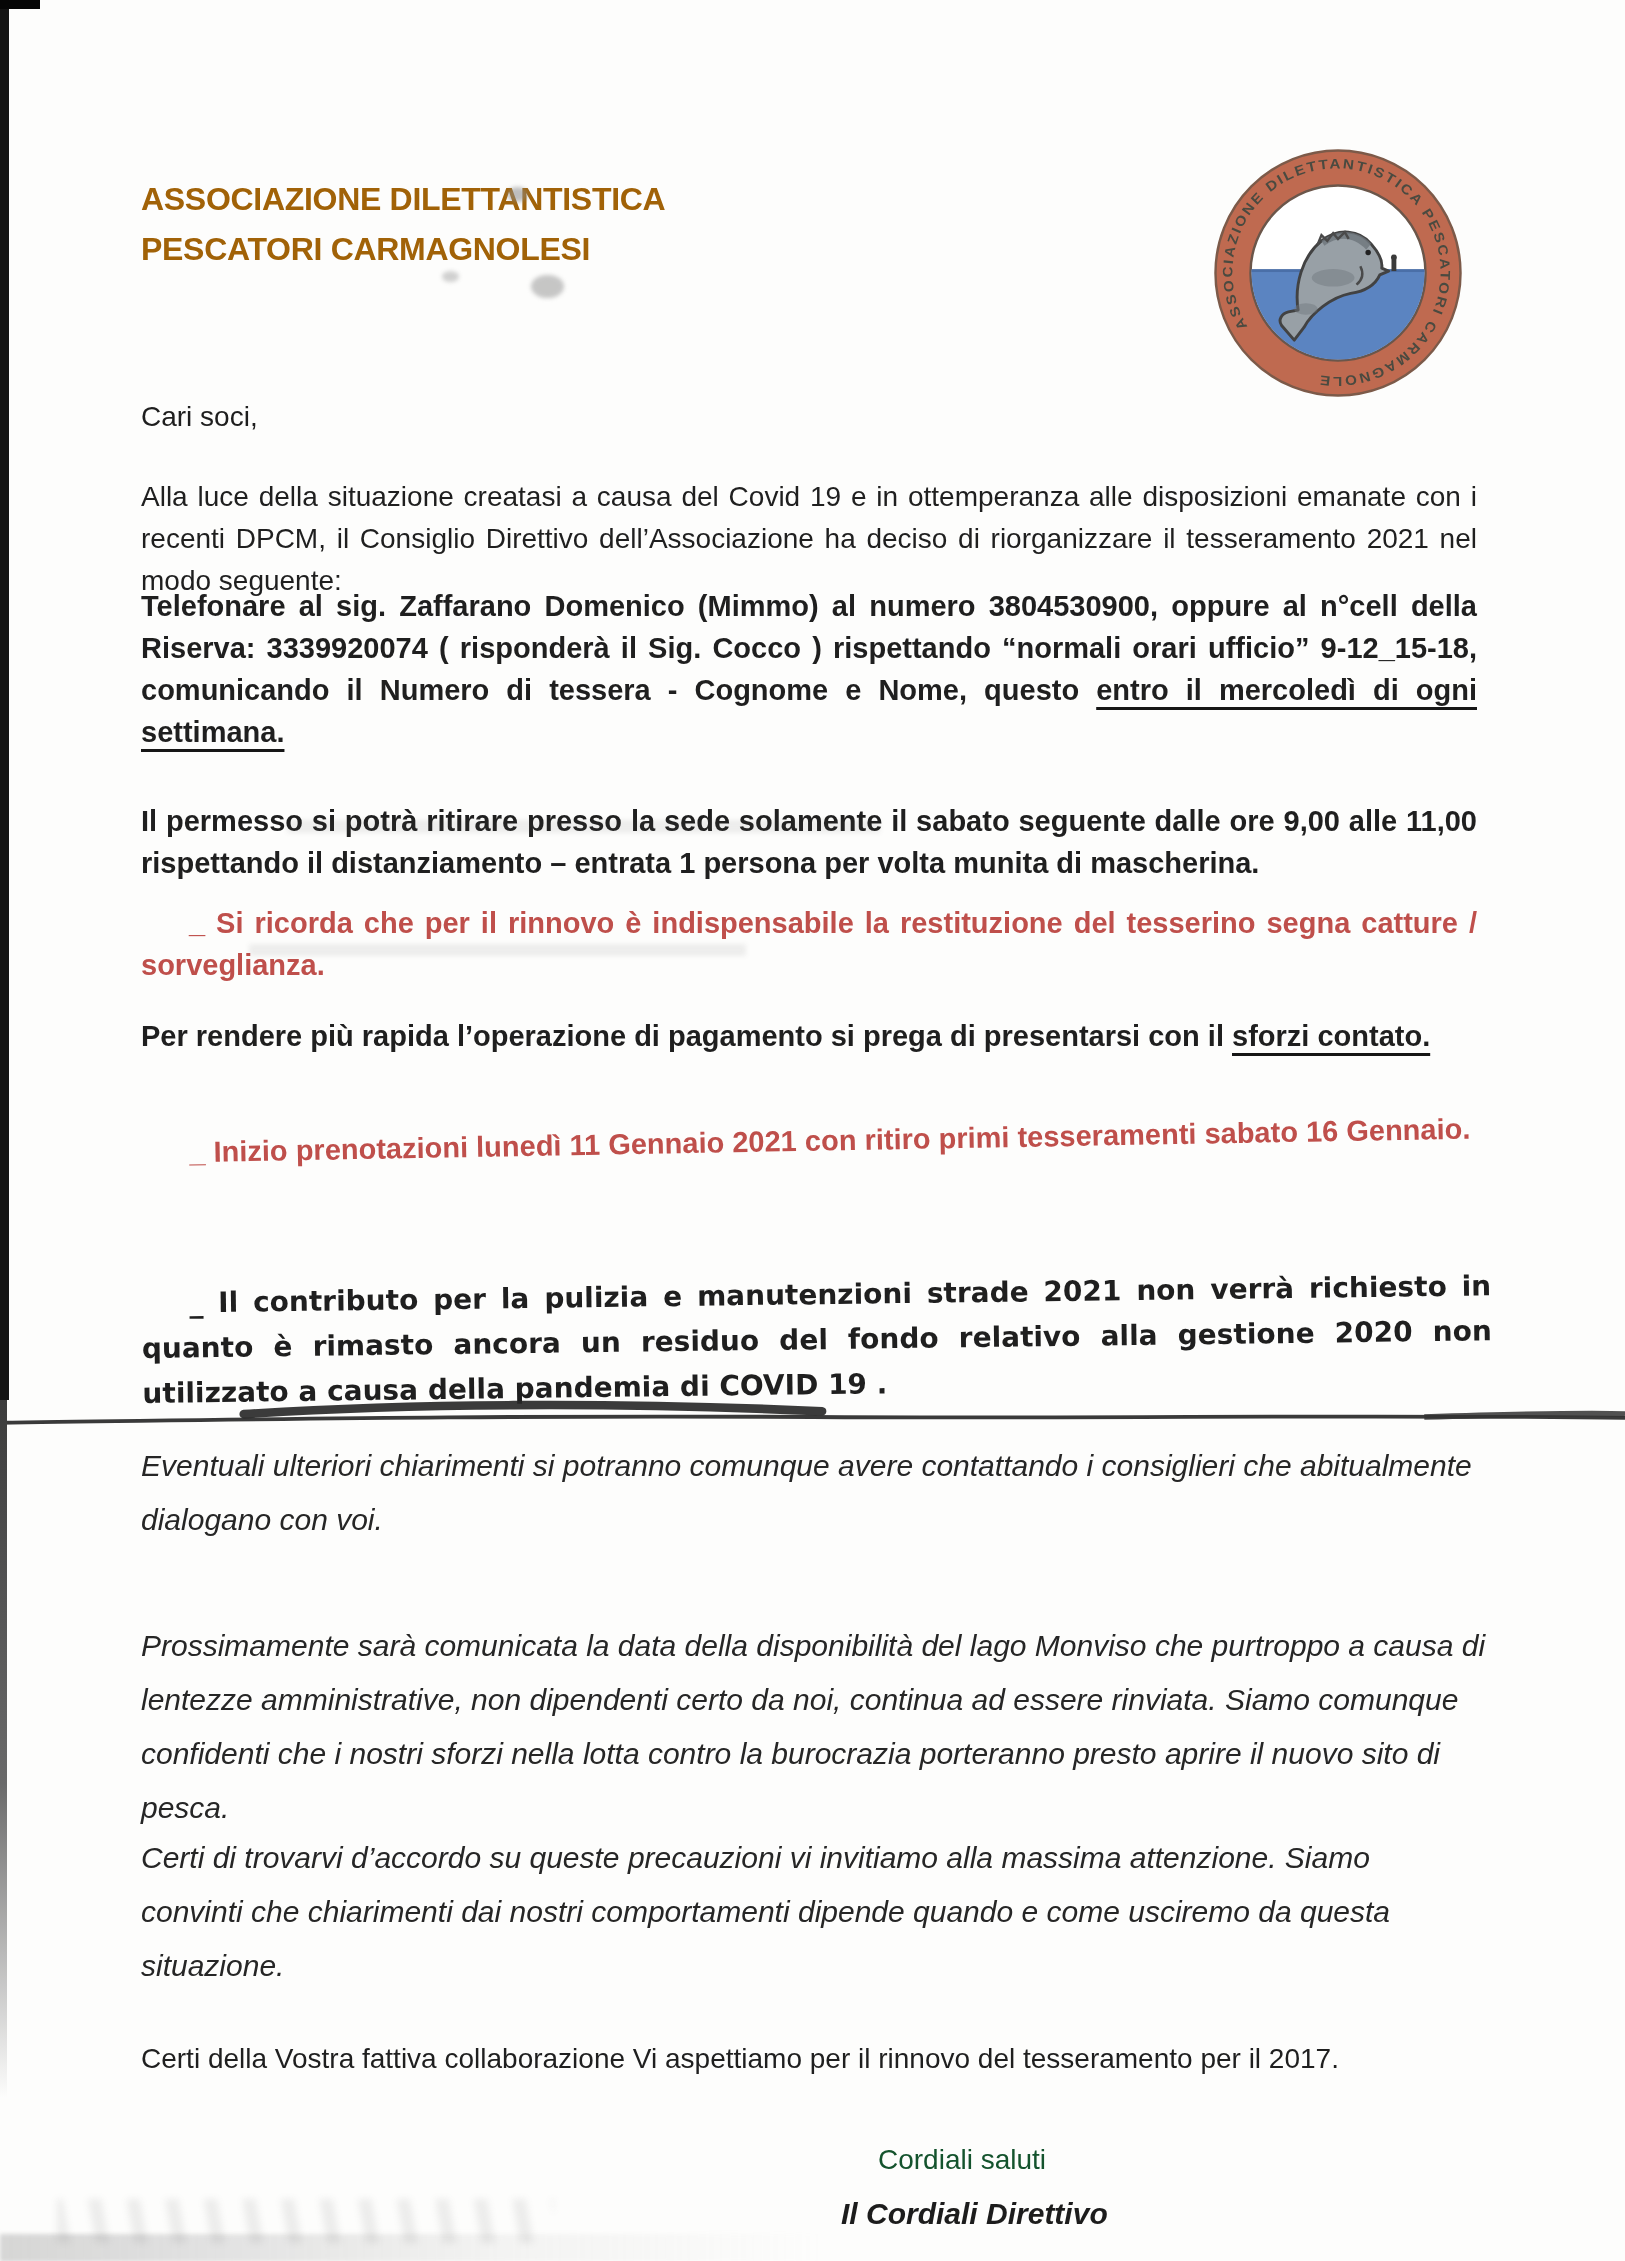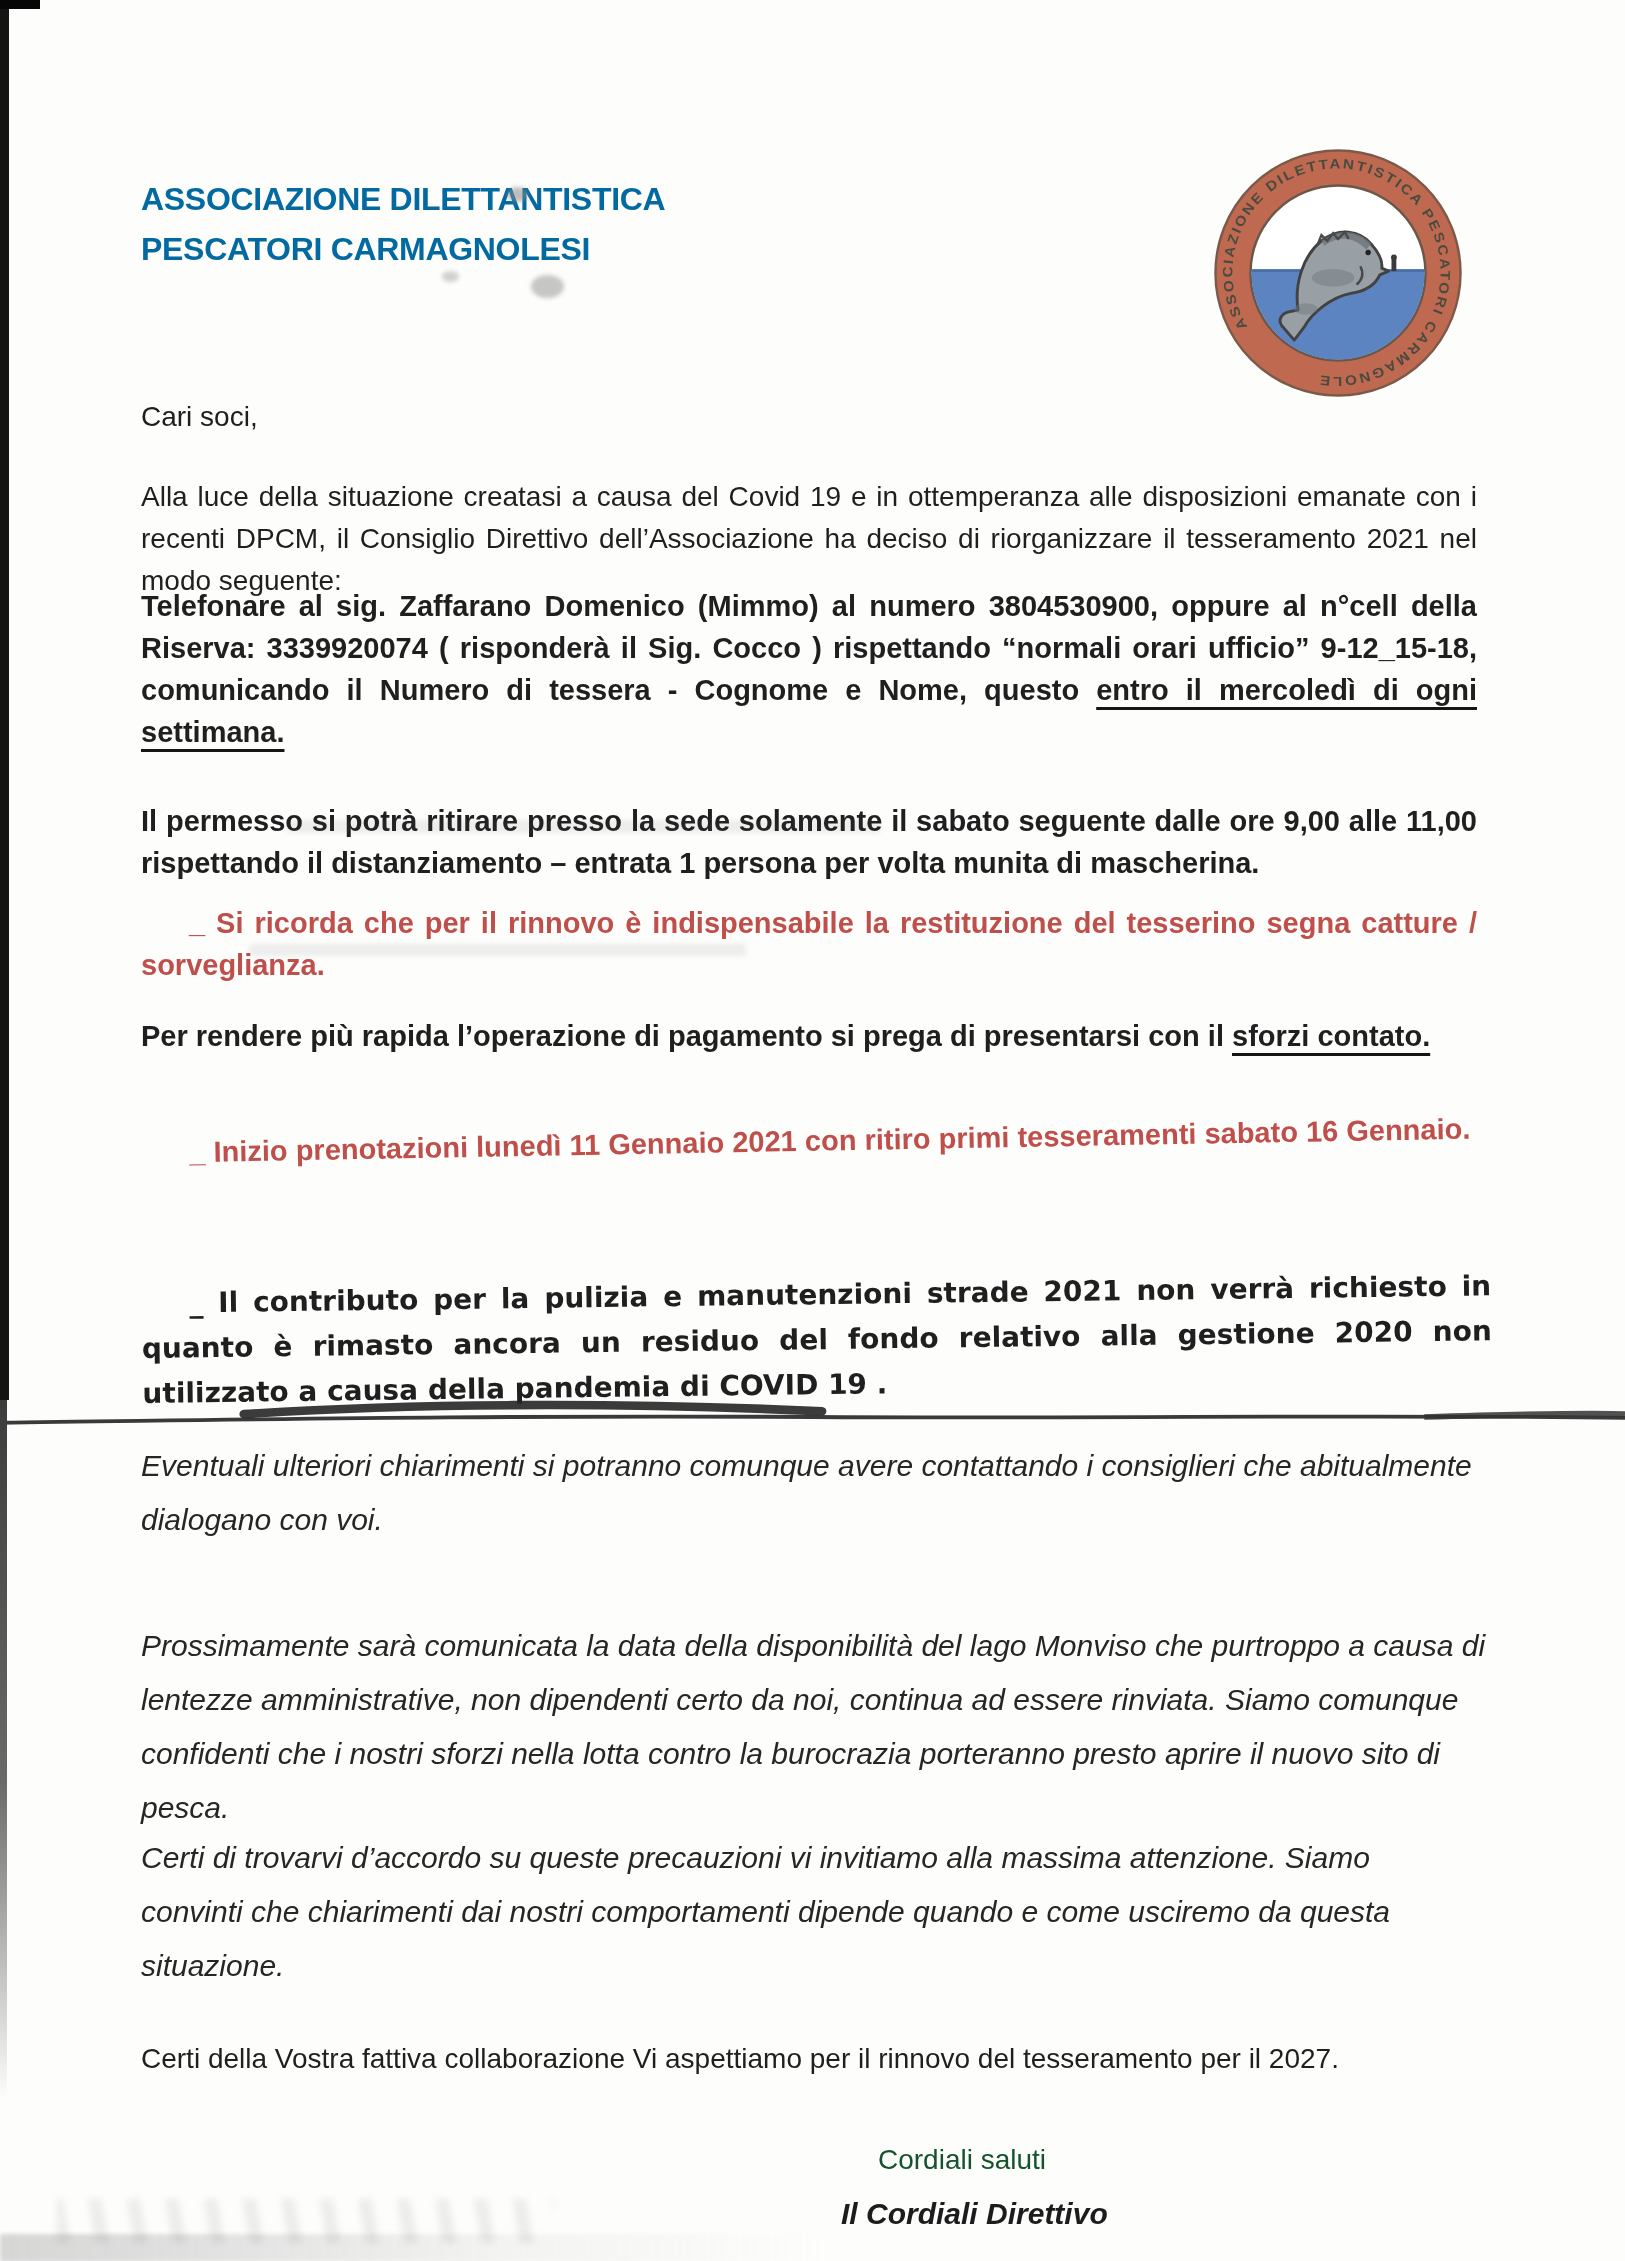--- a/index.html
+++ b/index.html
@@ -3,21 +3,21 @@
 <meta charset="utf-8">
 <style>
   html,body{margin:0;padding:0;background:#e8e8e8;}
   .sheet{
     position:relative;width:1625px;height:2262px;margin:0 auto;
     background:#fdfdfc;overflow:hidden;
     font-family:"Liberation Sans",sans-serif;color:#1e1e1e;
   }
   
   .org-title{position:absolute;left:141px;top:174px;width:726px;
-    font-size:32px;font-weight:700;line-height:50px;letter-spacing:-0.3px;color:#0369a1;}
+    font-size:32px;font-weight:700;line-height:50px;letter-spacing:-0.3px;color:#a16207;}
   
   .logo{position:absolute;left:1197px;top:132px;width:282px;height:282px;}
   
   .blk{position:absolute;left:141px;width:1336px;font-size:28px;line-height:42px;
     text-align:justify;color:#1f1f1f;}
   .bold{font-weight:700;font-size:29px;}
   .salut{position:absolute;left:141px;top:401px;font-size:28px;}
   .red{color:#bf4f4b;}
   .indent{text-indent:48px;}
   .tilt1{transform:rotate(-1.05deg);transform-origin:left top;}
@@ -122,21 +122,21 @@
     <path d="M255,21 C420,10 640,8 860,18" stroke="#262626" stroke-width="9" stroke-linecap="round" fill="none" opacity=".9"></path>
     <path d="M1490,24 C1590,21 1660,19 1700,21" stroke="#333" stroke-width="6" fill="none" opacity=".85"></path>
   </svg>
 
   <div class="blk it" style="top:1619px;width:1353px;">Prossimamente sarà comunicata la data della disponibilità del lago Monviso che purtroppo a causa di lentezze amministrative, non dipendenti certo da noi, continua ad essere rinviata. Siamo comunque confidenti che i nostri sforzi nella lotta contro la burocrazia porteranno presto aprire il nuovo sito di pesca.</div>
 
   <div class="blk it" style="top:1439px;width:1357px;">Eventuali ulteriori chiarimenti si potranno comunque avere contattando i consiglieri che abitualmente dialogano con voi.</div>
 
   <div class="blk it" style="top:1831px;width:1271px;">Certi di trovarvi d’accordo su queste precauzioni vi invitiamo alla massima attenzione. Siamo convinti che chiarimenti dai nostri comportamenti dipende quando e come usciremo da questa situazione.</div>
 
-  <div class="blk" style="top:2038px;width:1348px;">Certi della Vostra fattiva collaborazione Vi aspettiamo per il rinnovo del tesseramento per il 2027.</div>
+  <div class="blk" style="top:2038px;width:1348px;">Certi della Vostra fattiva collaborazione Vi aspettiamo per il rinnovo del tesseramento per il 2017.</div>
 
   <div class="closing">Cordiali saluti</div>
   <div class="signature">Il Cordiali Direttivo</div>
 
   <div class="edge-left-black"></div>
   <div class="edge-left-gray"></div>
   <div class="edge-top-black"></div>
   <div class="smudge s1"></div>
   <div class="smudge s2"></div>
   <div class="smudge s3"></div>

